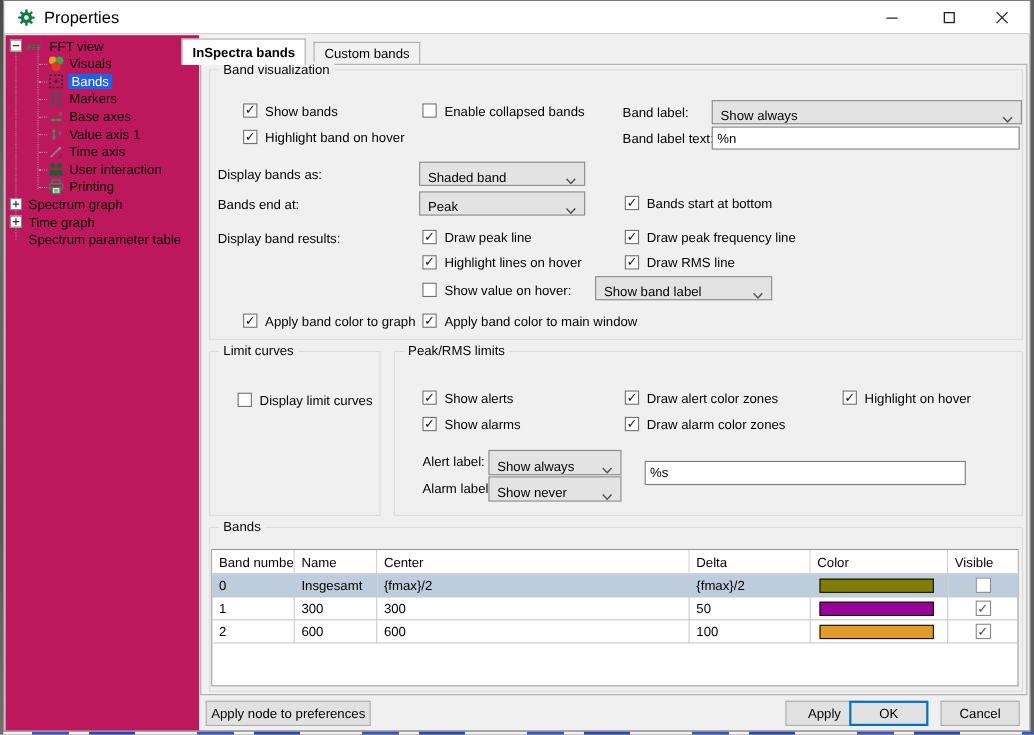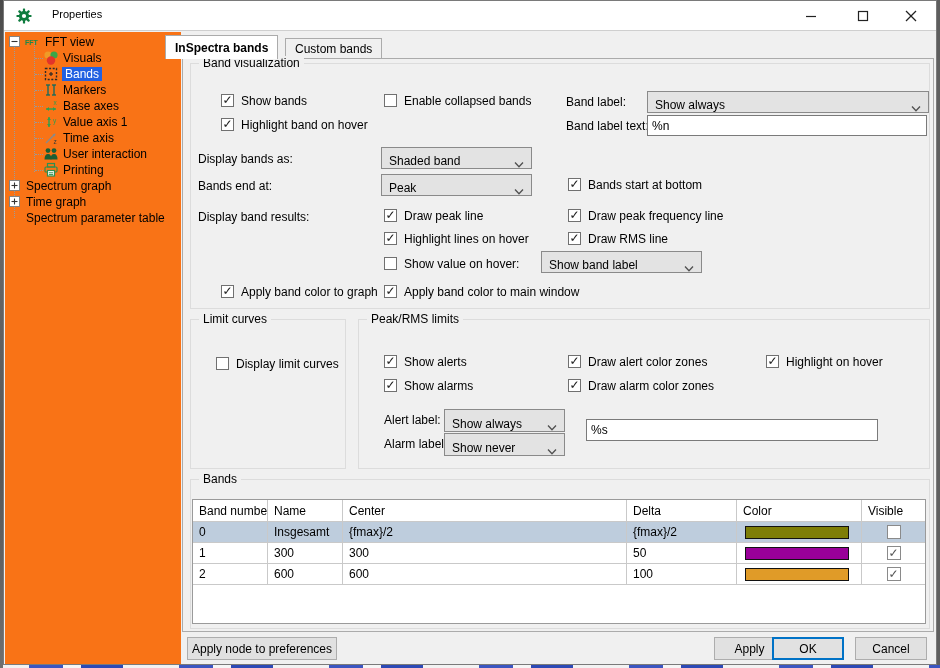--- a/index.html
+++ b/index.html
@@ -10,25 +10,25 @@
     background:linear-gradient(180deg,#4a4a4a,#6a6a6a 30%,#585858 70%,#6f6f6f); }
   .behind-bottom { position:absolute; left:3px; right:0; bottom:0; height:3px;
     background:repeating-linear-gradient(90deg,#f2f2f2 0 26px,#3b55c0 26px 60px,#f6f6f6 60px 78px,#2c49b5 78px 120px,#f2f2f2 120px 150px); }
   .dialog { position:absolute; left:3px; top:0; width:934px; height:665px;
     background:#f0f0f0; border:1px solid #7a7a7a; }
 
   
   .titlebar { position:absolute; left:0; top:0; right:0; height:30px; background:#ffffff;
     border-bottom:1px solid #cfcfcf; }
   .titlebar .gear { position:absolute; left:12px; top:7px; }
-  .titlebar .ttext { position:absolute; left:48px; top:7px; font-size:11px; }
+  .titlebar .ttext { position:absolute; left:36px; top:7px; font-size:15px; }
   .winbtn { position:absolute; top:0; width:42px; height:29px; display:flex; align-items:center; justify-content:center; }
 
   
-  .treepanel { position:absolute; left:1px; top:31px; width:176px; height:632px; background:#f97316; overflow:hidden; }
+  .treepanel { position:absolute; left:1px; top:31px; width:176px; height:632px; background:#be185d; overflow:hidden; }
   .ti { position:absolute; left:0; right:0; height:16px; }
   .exp { position:absolute; top:2px; width:11px; height:11px; border:1px solid #848484; background:#fff;
     display:flex; align-items:center; justify-content:center; }
   .ticon { position:absolute; top:0; }
   .tlabel { position:absolute; top:1px; white-space:nowrap; line-height:14px; }
   .tlabel.sel { background:#2261e2; color:#fff; padding:0 3px; }
   .vdot { position:absolute; width:0; border-left:1px dotted #9a9a9a; }
   .hdot { position:absolute; height:0; border-top:1px dotted #9a9a9a; width:8px; }
 
   

